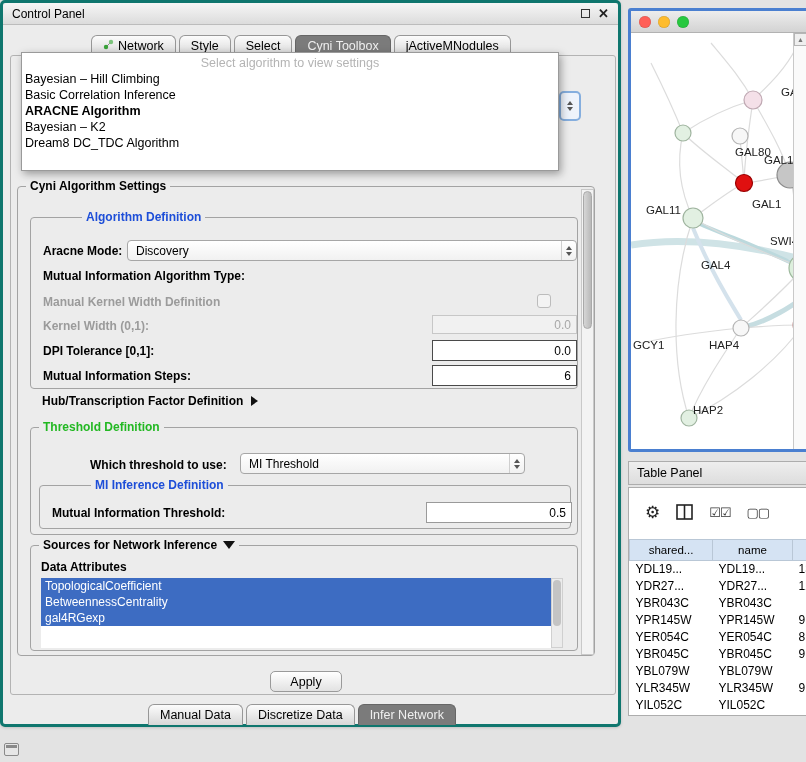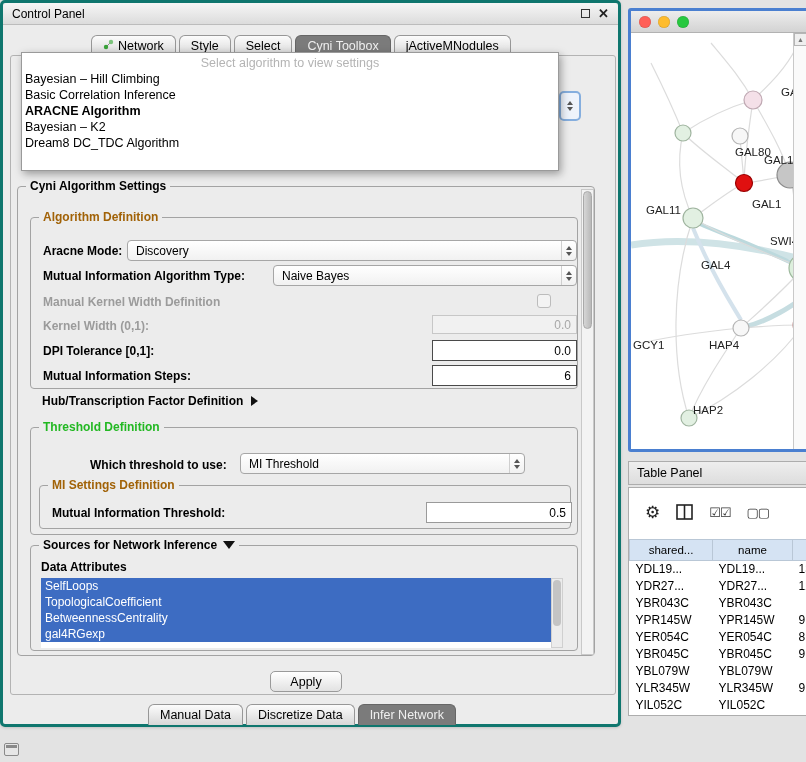--- a/index.html
+++ b/index.html
@@ -38,21 +38,21 @@
   .pop-item.bold { font-weight:bold; }
 
   .combo-fragment { position:absolute; left:556px; top:88px; width:22px; height:30px;
     border:2px solid #85aede; border-radius:5px; background:#eef3fb; z-index:10;
     display:flex; flex-direction:column; align-items:center; justify-content:center; gap:2px; }
 
   
   .group { position:absolute; border:1px solid #a3a3a3; border-radius:4px; }
   .gtitle { position:absolute; top:-8px; left:8px; background:#ececec; padding:0 4px;
     font-size:12px; font-weight:bold; white-space:nowrap; display:flex; align-items:center; gap:6px; }
-  .gtitle.blue { color:#a16207; }
+  .gtitle.blue { color:#1d4ed8;margin-left:43px; }
   .gtitle.green { color:#22b822; }
 
   .lbl { position:absolute; font-size:12px; font-weight:bold; white-space:nowrap; }
   .lbl.disabled { color:#9b9b9b; }
 
   .combo { position:absolute; display:flex; align-items:center;
     background:linear-gradient(#ffffff,#f1f1f1); border:1px solid #a6a6a6; border-radius:4px;
     font-size:12px; height:21px; padding-left:8px; }
   .combo .cval { flex:1; white-space:nowrap; overflow:hidden; }
   .combo .stepper { width:15px; align-self:stretch; border-left:1px solid #cfcfcf;
@@ -181,27 +181,20 @@
       <span class="lbl" style="left:12px; top:26px;">Aracne Mode:</span>
       <div class="combo" style="left:96px; top:22px; width:450px;">
         <span class="cval">Discovery</span>
         <span class="stepper">
             <span class="tri-up"></span>
             <span class="tri-down"></span>
           </span>
       </div>
 
       <span class="lbl" style="left:12px; top:51px;">Mutual Information Algorithm Type:</span>
-      <div class="combo" style="left:242px; top:47px; width:304px;">
-        <span class="cval">Naive Bayes</span>
-        <span class="stepper">
-            <span class="tri-up"></span>
-            <span class="tri-down"></span>
-          </span>
-      </div>
 
       <span class="lbl disabled" style="left:12px; top:77px;">Manual Kernel Width Definition</span>
       <span class="checkbox" style="left:506px; top:76px;"></span>
 
       <span class="lbl disabled" style="left:12px; top:101px;">Kernel Width (0,1):</span>
       <input class="field" disabled="" style="left: 401px; top: 97px; width: 145px; height: 19px;" value="0.0">
 
       <span class="lbl" style="left:12px; top:126px;">DPI Tolerance [0,1]:</span>
       <input class="field" readonly="" style="left: 401px; top: 122px; width: 145px; height: 21px;" value="0.0">
 
@@ -220,34 +213,33 @@
       <span class="lbl" style="left:59px; top:30px;">Which threshold to use:</span>
       <div class="combo" style="left:209px; top:25px; width:285px;">
         <span class="cval">MI Threshold</span>
         <span class="stepper">
             <span class="tri-up"></span>
             <span class="tri-down"></span>
           </span>
       </div>
 
       <div class="group" style="left:8px; top:57px; width:532px; height:44px;">
-        <span class="gtitle blue">MI Settings Definition</span>
+        <span class="gtitle blue">MI Inference Definition</span>
         <span class="lbl" style="left:12px; top:20px;">Mutual Information Threshold:</span>
         <input class="field soft" readonly="" style="left: 386px; top: 16px; width: 146px; height: 21px;" value="0.5">
       </div>
     </div>
 
     <div class="group" style="left:12px; top:358px; width:548px; height:106px;">
       <span class="gtitle">
         <span>Sources for Network Inference</span>
         <span style="width:0;height:0;border-left:6px solid transparent;border-right:6px solid transparent;border-top:8px solid #111;display:inline-block;"></span>
       </span>
       <span class="lbl" style="left:10px; top:14px;">Data Attributes</span>
       <div class="attr-list" style="left:10px; top:32px; width:522px; height:70px;">
-        <div class="attr-item">SelfLoops</div>
           <div class="attr-item">TopologicalCoefficient</div>
           <div class="attr-item">BetweennessCentrality</div>
           <div class="attr-item">gal4RGexp</div>
           <div class="attr-scroll">
           <div class="attr-thumb"></div>
         </div>
       </div>
     </div>
   </div>
 

